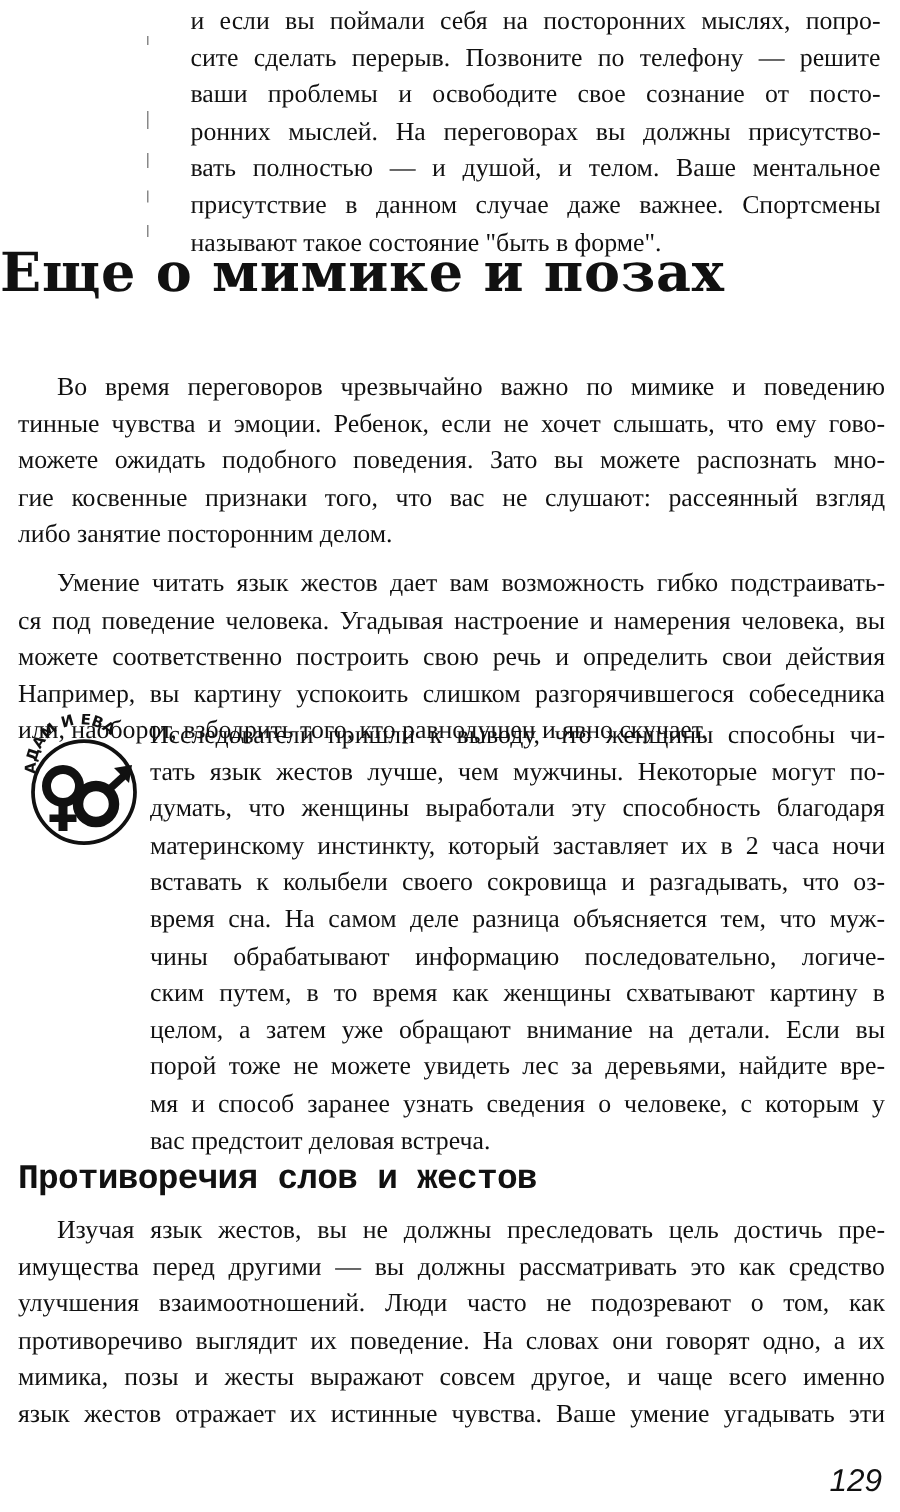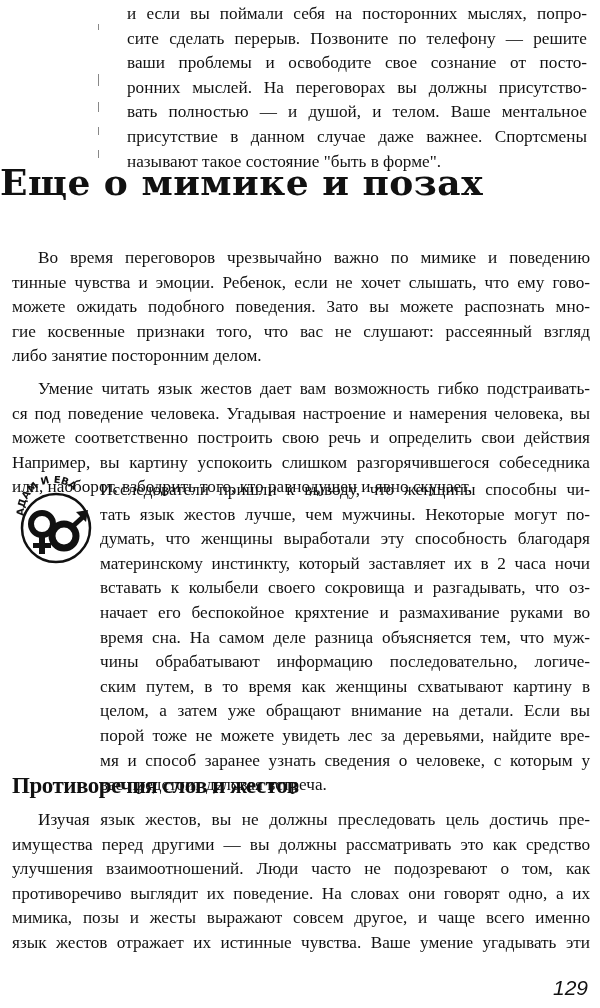--- a/index.html
+++ b/index.html
@@ -46,21 +46,21 @@
     .p1 { left: 12px; top: 210px; width: 578px; margin-top: 36px; }
     .p2 { left: 12px; top: 377px; width: 578px; }
 
     .icon-box { position: absolute; left: 12px; top: 476px; width: 84px; height: 92px; }
 
     .side-para { left: 100px; top: 478px; width: 490px; }
 
     .sans-heading {
       position: absolute;
       left: 12px; top: 771px;
-      font-family: Liberation Serif, serif;
+      font-family: Liberation Mono, monospace;
       font-weight: bold;
       font-size: 23px;
       line-height: 30px;
       letter-spacing: -0.5px;
       margin: 0;
     }
     .p3 { left: 12px; top: 808px; width: 578px; }
 
     .footer-chapter {
       position: absolute;
@@ -141,21 +141,20 @@
       <polygon points="64,36 76,34 74,46" fill="#111"></polygon>
     </svg>
   </div>
 
   <div class="para side-para">
     <span class="line">Исследователи пришли к выводу, что женщины способны чи-</span>
     <span class="line">тать язык жестов лучше, чем мужчины. Некоторые могут по-</span>
     <span class="line">думать, что женщины выработали эту способность благодаря</span>
     <span class="line">материнскому инстинкту, который заставляет их в 2 часа ночи</span>
     <span class="line">вставать к колыбели своего сокровища и разгадывать, что оз-</span>
-    <span class="line">начает его беспокойное кряхтение и размахивание руками во</span>
     <span class="line">время сна. На самом деле разница объясняется тем, что муж-</span>
     <span class="line">чины обрабатывают информацию последовательно, логиче-</span>
     <span class="line">ским путем, в то время как женщины схватывают картину в</span>
     <span class="line">целом, а затем уже обращают внимание на детали. Если вы</span>
     <span class="line">порой тоже не можете увидеть лес за деревьями, найдите вре-</span>
     <span class="line">мя и способ заранее узнать сведения о человеке, с которым у</span>
     <span class="line last">вас предстоит деловая встреча.</span>
   </div>
 
   <h2 class="sans-heading">Противоречия слов и жестов</h2>

